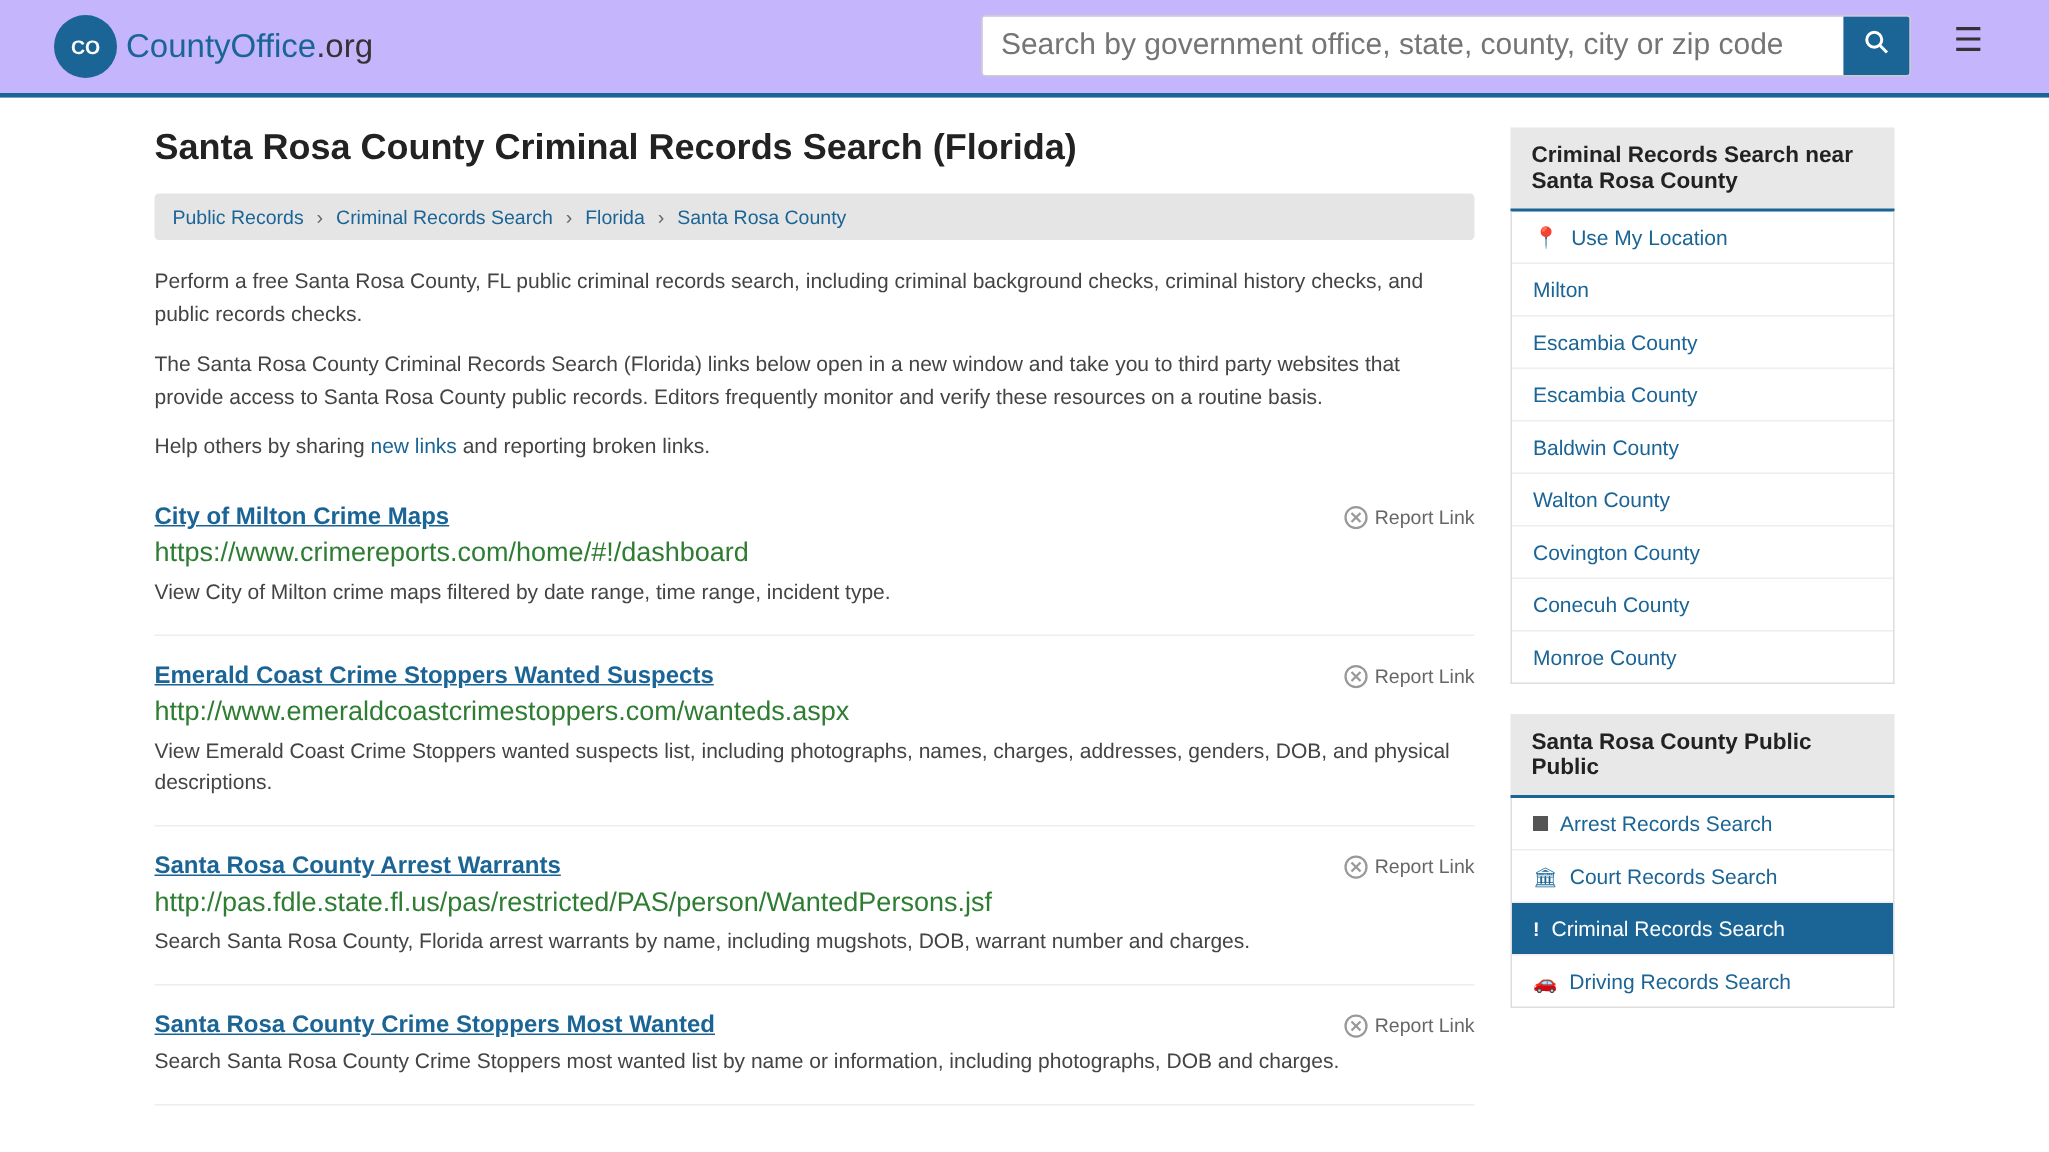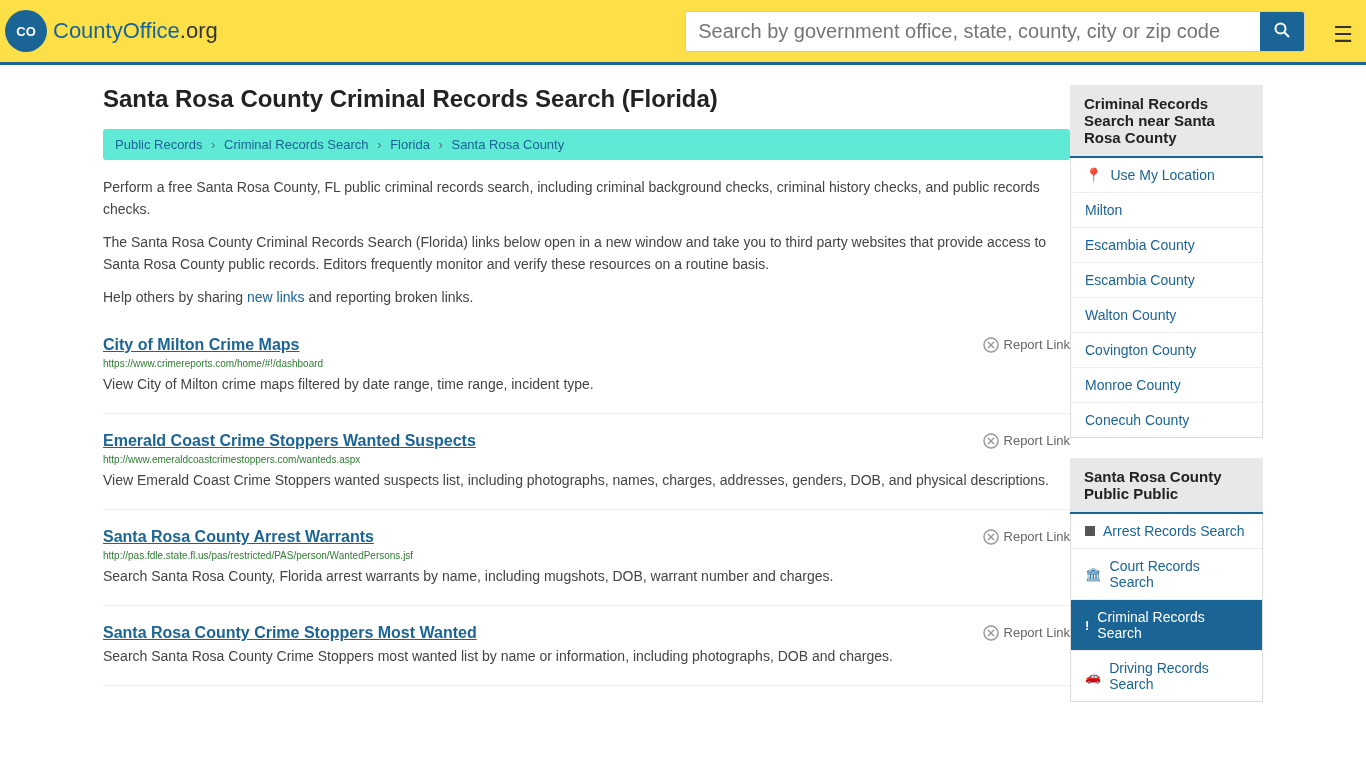--- a/index.html
+++ b/index.html
@@ -1,24 +1,24 @@
 <!DOCTYPE html>
 <html><head>
   <meta charset="utf-8">
   <style>
     * { box-sizing: border-box; margin: 0; padding: 0; }
     body { font-family: Arial, sans-serif; font-size: 14px; color: #333; background: #fff; }
 
     
     .header {
-      background: #fde047;
+      background: #c4b5fd;
       border-bottom: 3px solid #1a6496;
-      padding: 10px 5px;
-      display: flex;
-      align-items: flex-end;
+      padding: 10px 36px;
+      display: flex;
+      align-items: flex-start;
       gap: 20px;
     }
     .logo-area {
       display: flex;
       align-items: center;
       gap: 6px;
       text-decoration: none;
     }
     .logo-circle {
       width: 42px;
@@ -72,34 +72,35 @@
       color: #333;
       padding: 4px 8px;
     }
 
     
     .main-container {
       max-width: 1200px;
       margin: 0 auto;
       padding: 20px 20px;
       display: flex;
+      gap: 24px;
     }
 
     
     .content-area {
       flex: 1;
     }
     .page-title {
       font-size: 24px;
       font-weight: bold;
       color: #222;
       margin-bottom: 16px;
     }
     .breadcrumb {
-      background: #5eead4;
+      background: #e5e5e5;
       padding: 8px 12px;
       border-radius: 3px;
       margin-bottom: 16px;
       font-size: 13px;
       color: #666;
     }
     .breadcrumb a {
       color: #1a6496;
       text-decoration: none;
     }
@@ -138,32 +139,32 @@
       display: flex;
       align-items: center;
       gap: 5px;
       color: #666;
       font-size: 13px;
       cursor: pointer;
       white-space: nowrap;
     }
     .record-url {
       color: #2e7d32;
-      font-size: 10px;
+      font-size: 18px;
       margin-bottom: 5px;
     }
     .record-desc {
       color: #444;
       font-size: 14px;
       line-height: 1.5;
     }
 
     
     .sidebar {
-      width: 193px;
+      width: 256px;
       flex-shrink: 0;
     }
     .sidebar-section-title {
       background: #e8e8e8;
       padding: 10px 14px;
       font-weight: bold;
       font-size: 15px;
       color: #222;
       border-bottom: 2px solid #1a6496;
       margin-bottom: 0;
@@ -319,30 +320,33 @@
         <li>
           <a href="#">Milton</a>
         </li>
         <li>
           <a href="#">Escambia County</a>
         </li>
         <li>
           <a href="#">Escambia County</a>
         </li>
         <li>
+          <a href="#">Baldwin County</a>
+        </li>
+        <li>
           <a href="#">Walton County</a>
         </li>
         <li>
           <a href="#">Covington County</a>
         </li>
         <li>
+          <a href="#">Conecuh County</a>
+        </li>
+        <li>
           <a href="#">Monroe County</a>
-        </li>
-        <li>
-          <a href="#">Conecuh County</a>
         </li>
       </ul>
 
     <div class="sidebar-section-title">Santa Rosa County Public Public</div>
     <ul class="sidebar-list" id="public-records-list">
         <li>
           <a href="#"><span class="icon-sq"></span>Arrest Records Search</a>
         </li>
         <li>
           <a href="#"><span style="font-size:13px;">🏛</span>Court Records Search</a>

